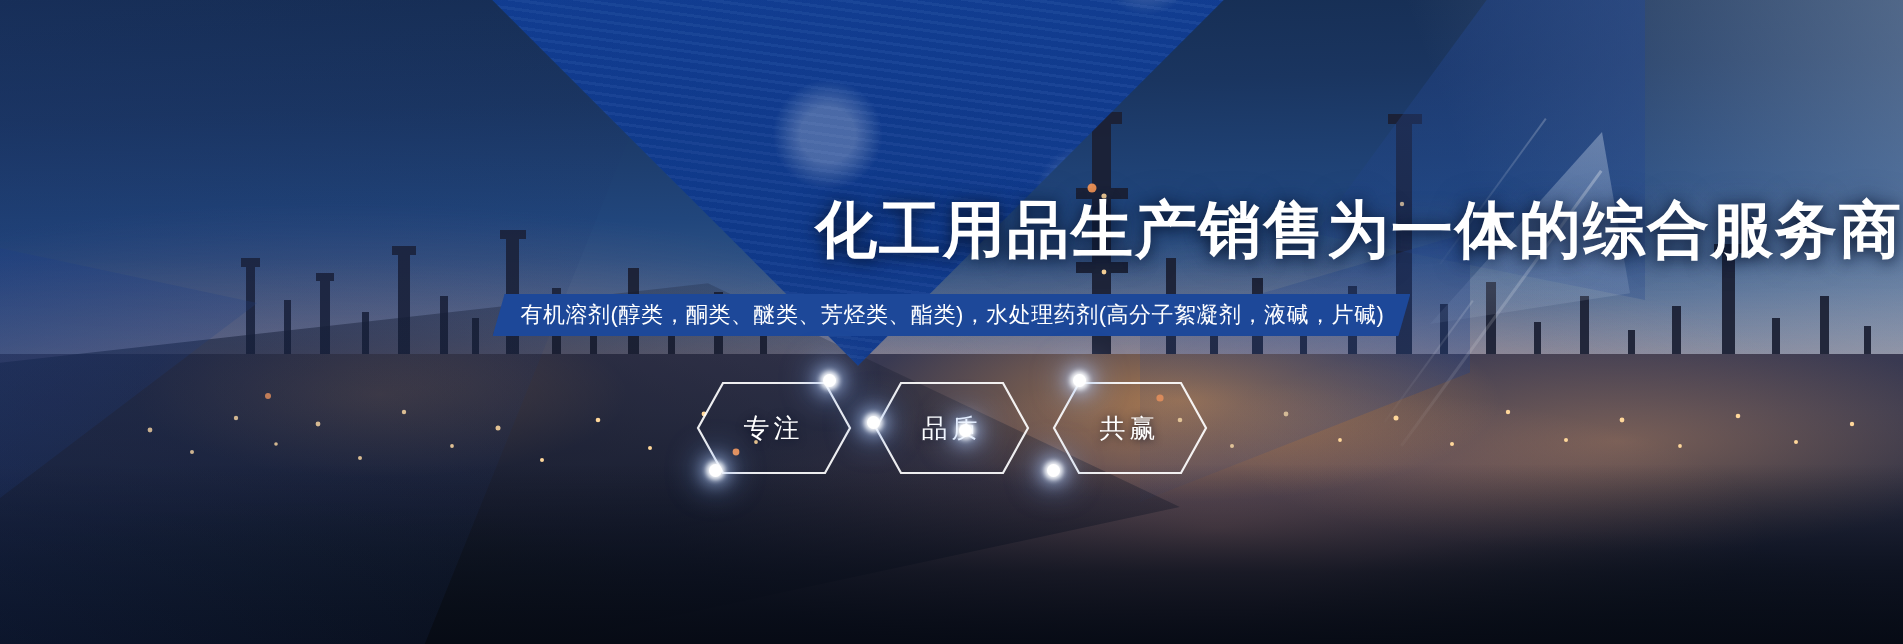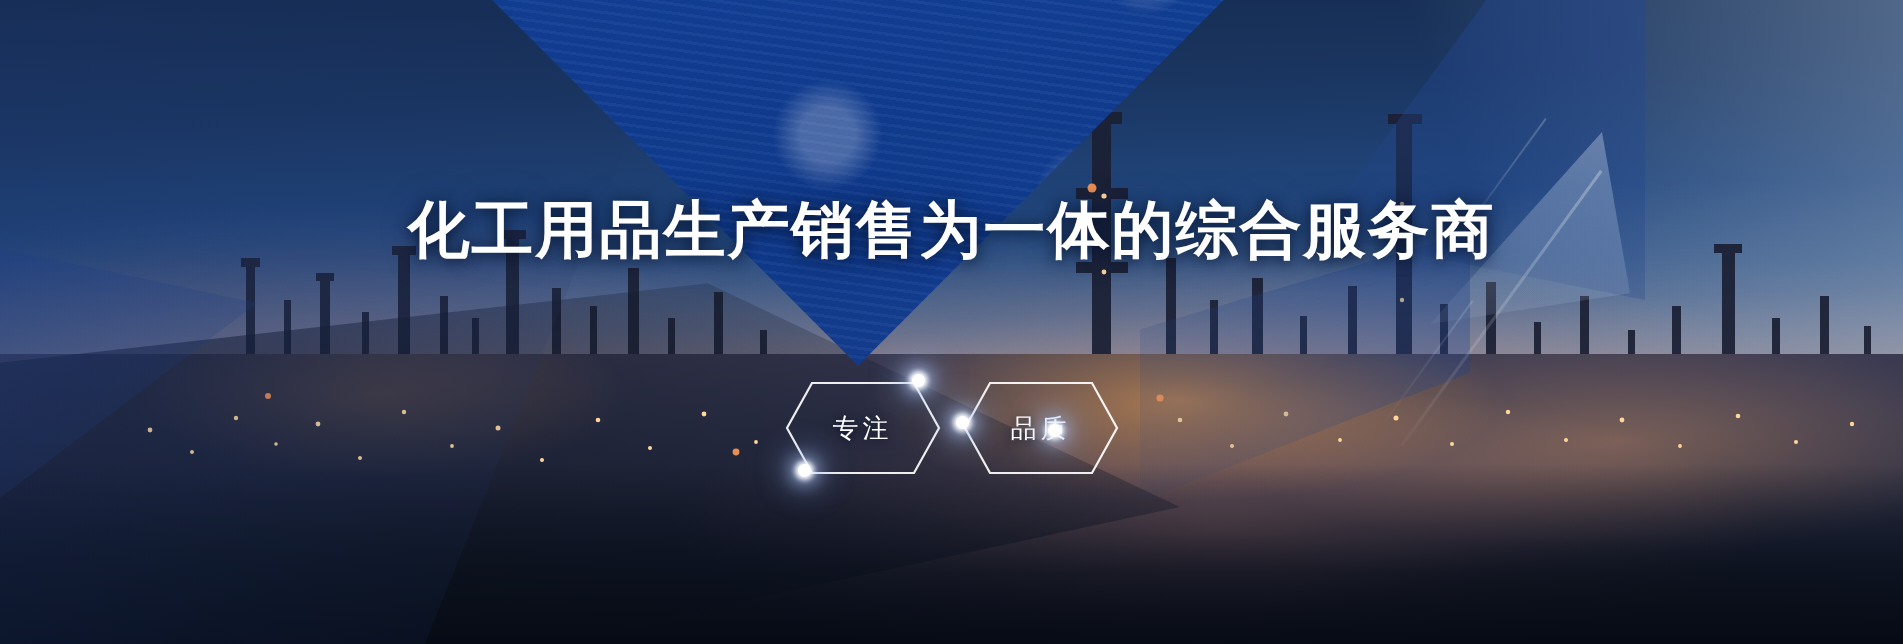--- a/index.html
+++ b/index.html
@@ -135,21 +135,21 @@
   .ray{
     position:absolute;
     background:linear-gradient(180deg, rgba(255,255,255,.55), rgba(255,255,255,.05));
     transform-origin:top left;
   }
 
   
   .headline{
     position:absolute;
     left:0; right:0; top:196px;
-    text-align:center;
+    text-align:right;
     font-size:62px;
     line-height:1.1;
     font-weight:bold;
     color:#ffffff;
     letter-spacing:2px;
     text-shadow:0 2px 14px rgba(6,16,40,.85), 0 0 28px rgba(10,30,70,.55);
     white-space:nowrap;
   }
 
   .subtitle-wrap{
@@ -330,20 +330,23 @@
   <div class="shard shard-b"></div>
   <div class="shard shard-c"></div>
   <div class="shard shard-d"></div>
 
   <div class="ray" style="left:1600px;top:170px;width:3px;height:340px;transform:rotate(36deg);opacity:.55;"></div>
   <div class="ray" style="left:1545px;top:118px;width:2px;height:180px;transform:rotate(36deg);opacity:.40;"></div>
   <div class="ray" style="left:1472px;top:300px;width:2px;height:150px;transform:rotate(36deg);opacity:.28;"></div>
 
   <div class="headline">化工用品生产销售为一体的综合服务商</div>
 
+  <div class="subtitle-wrap">
+    <div class="subtitle">有机溶剂(醇类，酮类、醚类、芳烃类、酯类)，水处理药剂(高分子絮凝剂，液碱，片碱)</div>
+  </div>
 
   <div class="hexrow">
 
     <div class="hexitem">
       <svg width="158" height="96" viewBox="0 0 158 96">
         <polygon points="28,3 130,3 155,48 130,93 28,93 3,48" fill="none" stroke="#ffffff" stroke-width="2.2" opacity="0.92"></polygon>
       </svg>
       <span class="hexlabel">专注</span>
       <span class="glowdot" style="left:128px;top:-6px;"></span>
       <span class="glowdot" style="left:14px;top:84px;"></span>
@@ -352,16 +355,24 @@
 
     <div class="hexitem">
       <svg width="158" height="96" viewBox="0 0 158 96">
         <polygon points="28,3 130,3 155,48 130,93 28,93 3,48" fill="none" stroke="#ffffff" stroke-width="2.2" opacity="0.92"></polygon>
       </svg>
       <span class="hexlabel">品质</span>
       <span class="glowdot" style="left:-6px;top:36px;"></span>
       <span class="glowdot" style="left:86px;top:44px;"></span>
     </div>
 
+    <div class="hexitem">
+      <svg width="158" height="96" viewBox="0 0 158 96">
+        <polygon points="28,3 130,3 155,48 130,93 28,93 3,48" fill="none" stroke="#ffffff" stroke-width="2.2" opacity="0.92"></polygon>
+      </svg>
+      <span class="hexlabel">共赢</span>
+      <span class="glowdot" style="left:22px;top:-6px;"></span>
+      <span class="glowdot" style="left:-4px;top:84px;"></span>
+    </div>
 
   </div>
 
 </div>
 
 </body></html>

